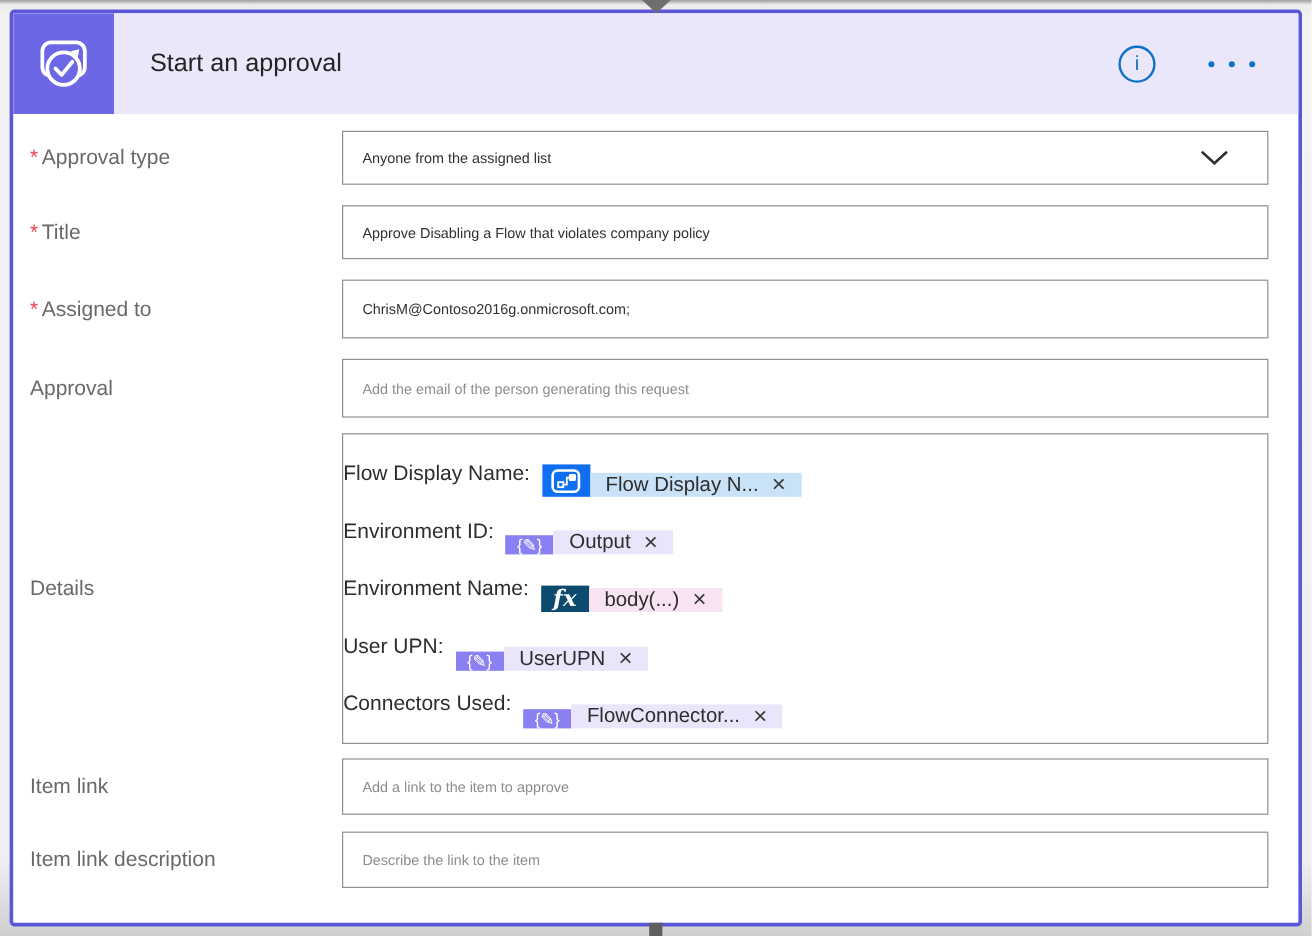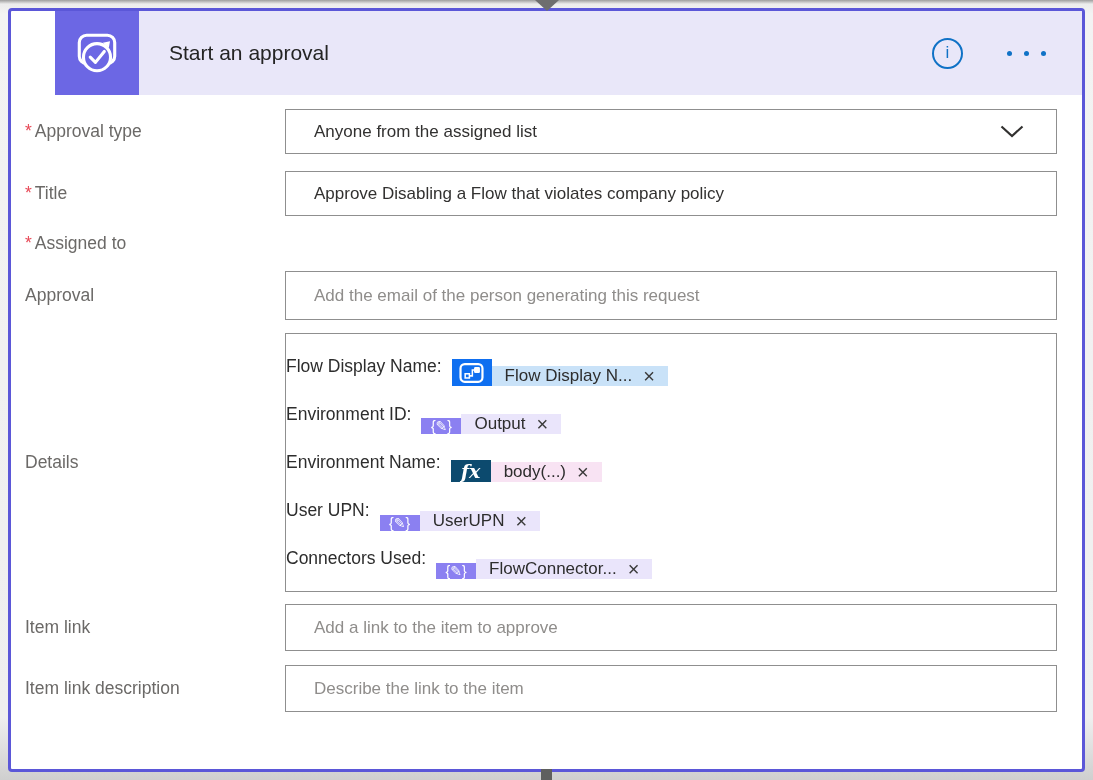--- a/index.html
+++ b/index.html
@@ -22,21 +22,21 @@
     background: #5f5f5f; z-index: 2;
   }
 
   
   .card {
     position: absolute; left: 8px; top: 8px; width: 1077px; height: 764px;
     background: #fff; border: 3px solid #5b57d8; border-radius: 4px;
     overflow: hidden; z-index: 1;
   }
 
-  .header { height: 84px; display: flex; margin-left: 44px; }
+  .header { height: 84px; display: flex; }
   .header-icon-block {
     width: 84px; flex: none; background: #6c67e4;
     display: flex; align-items: center; justify-content: center;
   }
   .header-main {
     flex: 1; background: #e9e7f9; display: flex; align-items: center;
     padding: 0 16px 0 30px;
   }
   .header-title { flex: 1; font-size: 21px; color: #242424; }
   .info-btn {
@@ -54,22 +54,22 @@
   .row.gap12 { margin-bottom: 12px; }
   .row.gap14 { margin-bottom: 14px; }
   .row-label {
     width: 260px; flex: none; font-size: 17.5px; color: #6b6967;
     white-space: nowrap;
   }
   .req { color: #e74856; margin-right: 3px; }
 
   .control {
     flex: 1; border: 1px solid #8f8f8f; background: #fff;
-    display: flex; align-items: center; padding: 0 28px;
-    font-size: 17px; color: #323130; font-family: "Liberation Sans", sans-serif;
+    display: flex; align-items: center; padding: 0 16px;
+    font-size: 12px; color: #323130; font-family: "Liberation Sans", sans-serif;
   }
   input.control { outline: none; }
   input.control::placeholder { color: #8f8d8b; opacity: 1; }
   .h45 { height: 45px; }
   .h47 { height: 47px; }
   .h49 { height: 49px; }
 
   .dropdown { cursor: pointer; justify-content: space-between; padding-right: 32px; }
   .chev { flex: none; }
 
@@ -150,20 +150,21 @@
       <div class="row-label">
         <span class="req">*</span><span>Title</span>
       </div>
       <input class="control h45" type="text" value="Approve Disabling a Flow that violates company policy" style="">
     </div>
 
     <div class="row">
       <div class="row-label">
         <span class="req">*</span><span>Assigned to</span>
       </div>
+      <input class="control h49" type="text" value="ChrisM@Contoso2016g.onmicrosoft.com;" style="">
     </div>
 
     <div class="row gap13">
       <div class="row-label">Approval</div>
       <input class="control h49" type="text" placeholder="Add the email of the person generating this request" style="">
     </div>
 
     <div class="row gap12">
       <div class="row-label">Details</div>
       <div class="details-box">

